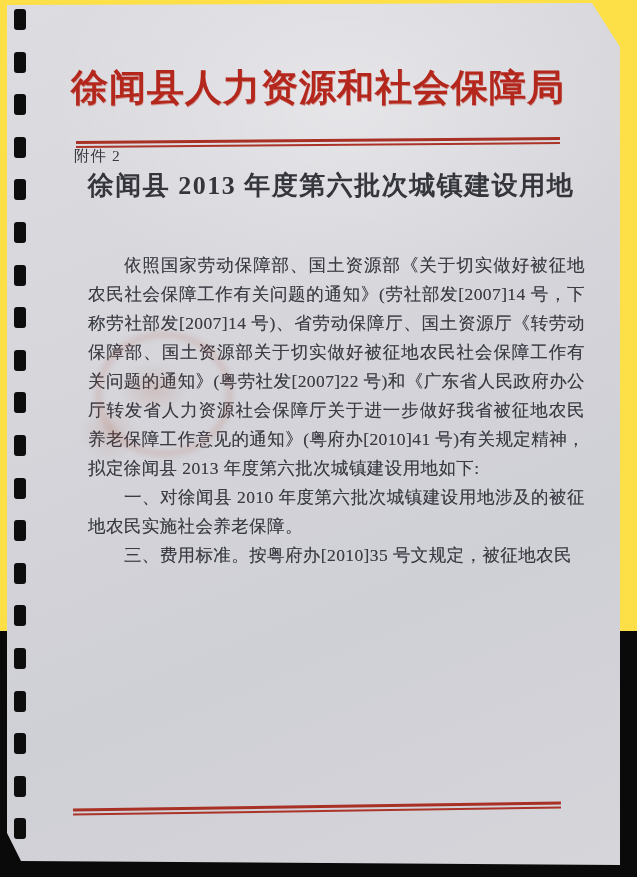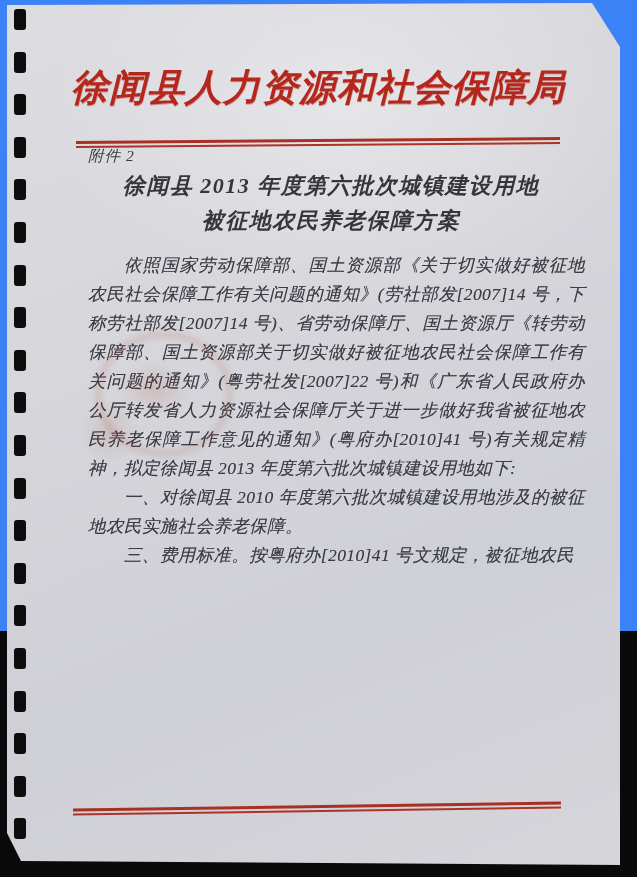--- a/index.html
+++ b/index.html
@@ -5,22 +5,21 @@
   html, body {
     margin: 0; padding: 0;
     width: 637px; height: 877px;
     background: #0a0a0a;
     overflow: hidden;
     font-family: "Liberation Serif", "DejaVu Serif", serif;
   }
   .scan {
     position: relative;
     width: 637px; height: 631px;
-    background: #3b82f6;
-    font-style: italic;
+    background: #fde047;
   }
   .paper {
     position: absolute;
     left: 7px; top: 3px;
     width: 613px; height: 864px;
     background:
       radial-gradient(ellipse 420px 300px at 55% 12%, rgba(255,255,255,0.35), rgba(255,255,255,0) 70%),
       linear-gradient(158deg, #dcdce1 0%, #d6d6db 35%, #cfcfd6 68%, #d5d5da 100%);
     clip-path: polygon(0px 2px, 585px 0px, 613px 44px, 613px 862px, 14px 858px, 0px 830px);
   }
@@ -47,32 +46,32 @@
     position: absolute;
     left: 69px;
     width: 484px;
   }
   .double-rule .line-a { height: 3px; background: #a93024; }
   .double-rule .line-b { height: 2px; background: #ac3327; margin-top: 2px; }
   .rule-top    { top: 136px; transform: rotate(-0.45deg); }
   .rule-bottom { top: 802px; left: 66px; width: 488px; transform: rotate(-0.85deg); }
   .attachment {
     position: absolute;
-    left: 81px; top: 143px;
+    left: 67px; top: 143px;
     font-size: 15.5px;
     color: #3a3a41;
     letter-spacing: 1px;
   }
   .doc-title {
     position: absolute;
     left: 75px; top: 165px;
     width: 498px;
     margin: 0;
     text-align: center;
-    font-size: 22px;
+    font-size: 26px;
     font-weight: 600;
     color: #35353c;
     line-height: 35px;
     letter-spacing: 1.5px;
   }
   .doc-title span { display: block; }
   .body-text {
     position: absolute;
     left: 81px; top: 248px;
     width: 497px;
@@ -143,27 +142,26 @@
 
     <div class="double-rule rule-top">
       <div class="line-a"></div>
       <div class="line-b"></div>
     </div>
 
     <div class="attachment">附件 2</div>
 
     <h1 class="doc-title">
       <span>徐闻县 2013 年度第六批次城镇建设用地</span>
-      <span>被征地农民养老保障方案</span>
     </h1>
 
     <div class="body-text">
       <p>依照国家劳动保障部、国土资源部《关于切实做好被征地农民社会保障工作有关问题的通知》(劳社部发[2007]14 号，下称劳社部发[2007]14 号)、省劳动保障厅、国土资源厅《转劳动保障部、国土资源部关于切实做好被征地农民社会保障工作有关问题的通知》(粤劳社发[2007]22 号)和《广东省人民政府办公厅转发省人力资源社会保障厅关于进一步做好我省被征地农民养老保障工作意见的通知》(粤府办[2010]41 号)有关规定精神，拟定徐闻县 2013 年度第六批次城镇建设用地如下:</p>
       <p>一、对徐闻县 2010 年度第六批次城镇建设用地涉及的被征地农民实施社会养老保障。</p>
-      <p>三、费用标准。按粤府办[2010]41 号文规定，被征地农民</p>
+      <p>三、费用标准。按粤府办[2010]35 号文规定，被征地农民</p>
     </div>
 
     <div class="double-rule rule-bottom">
       <div class="line-a"></div>
       <div class="line-b"></div>
     </div>
 
     <div class="seal-bleed"></div>
     <div class="seal-smudge"></div>
     <div class="stain-low"></div>

